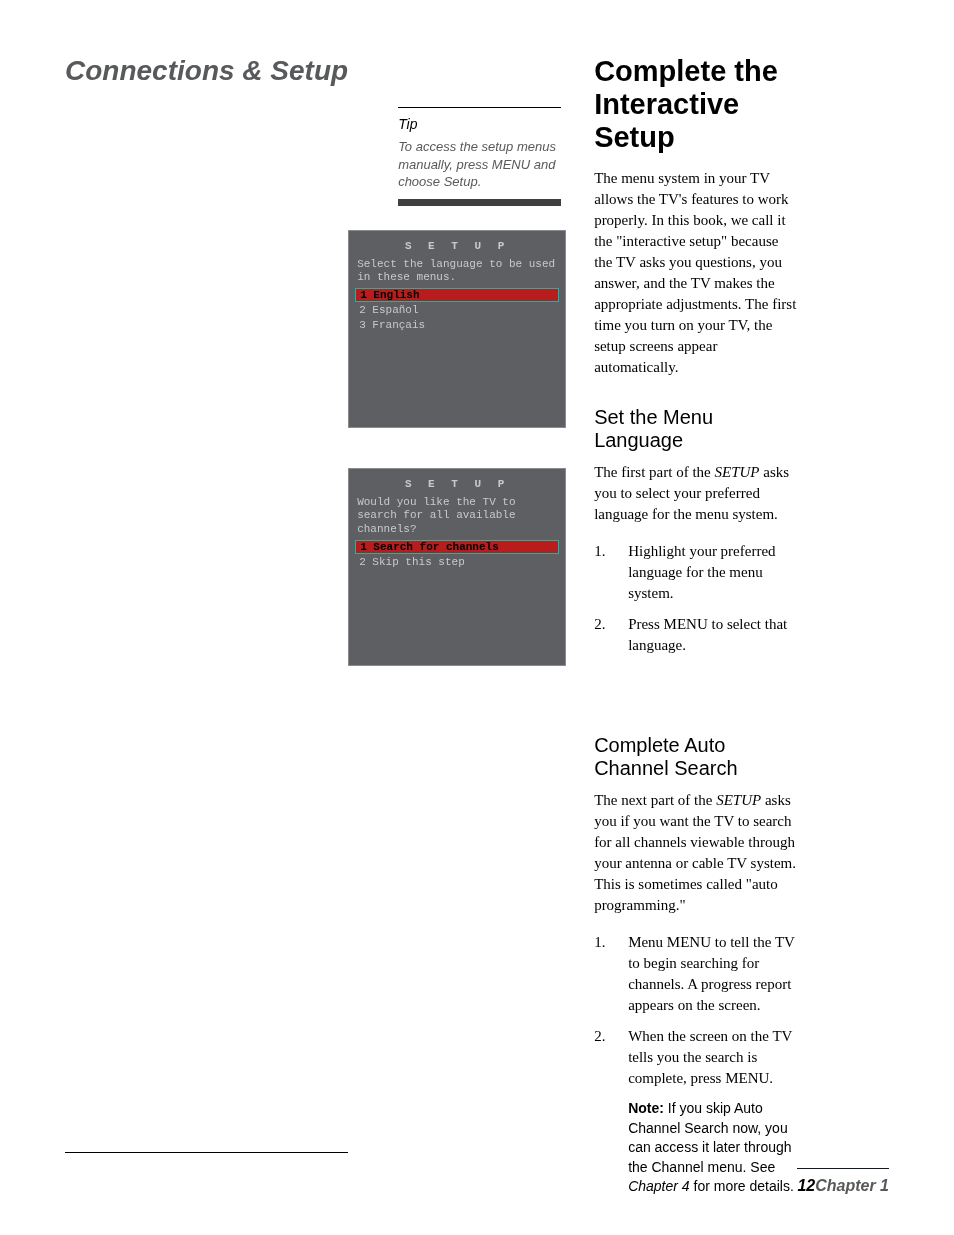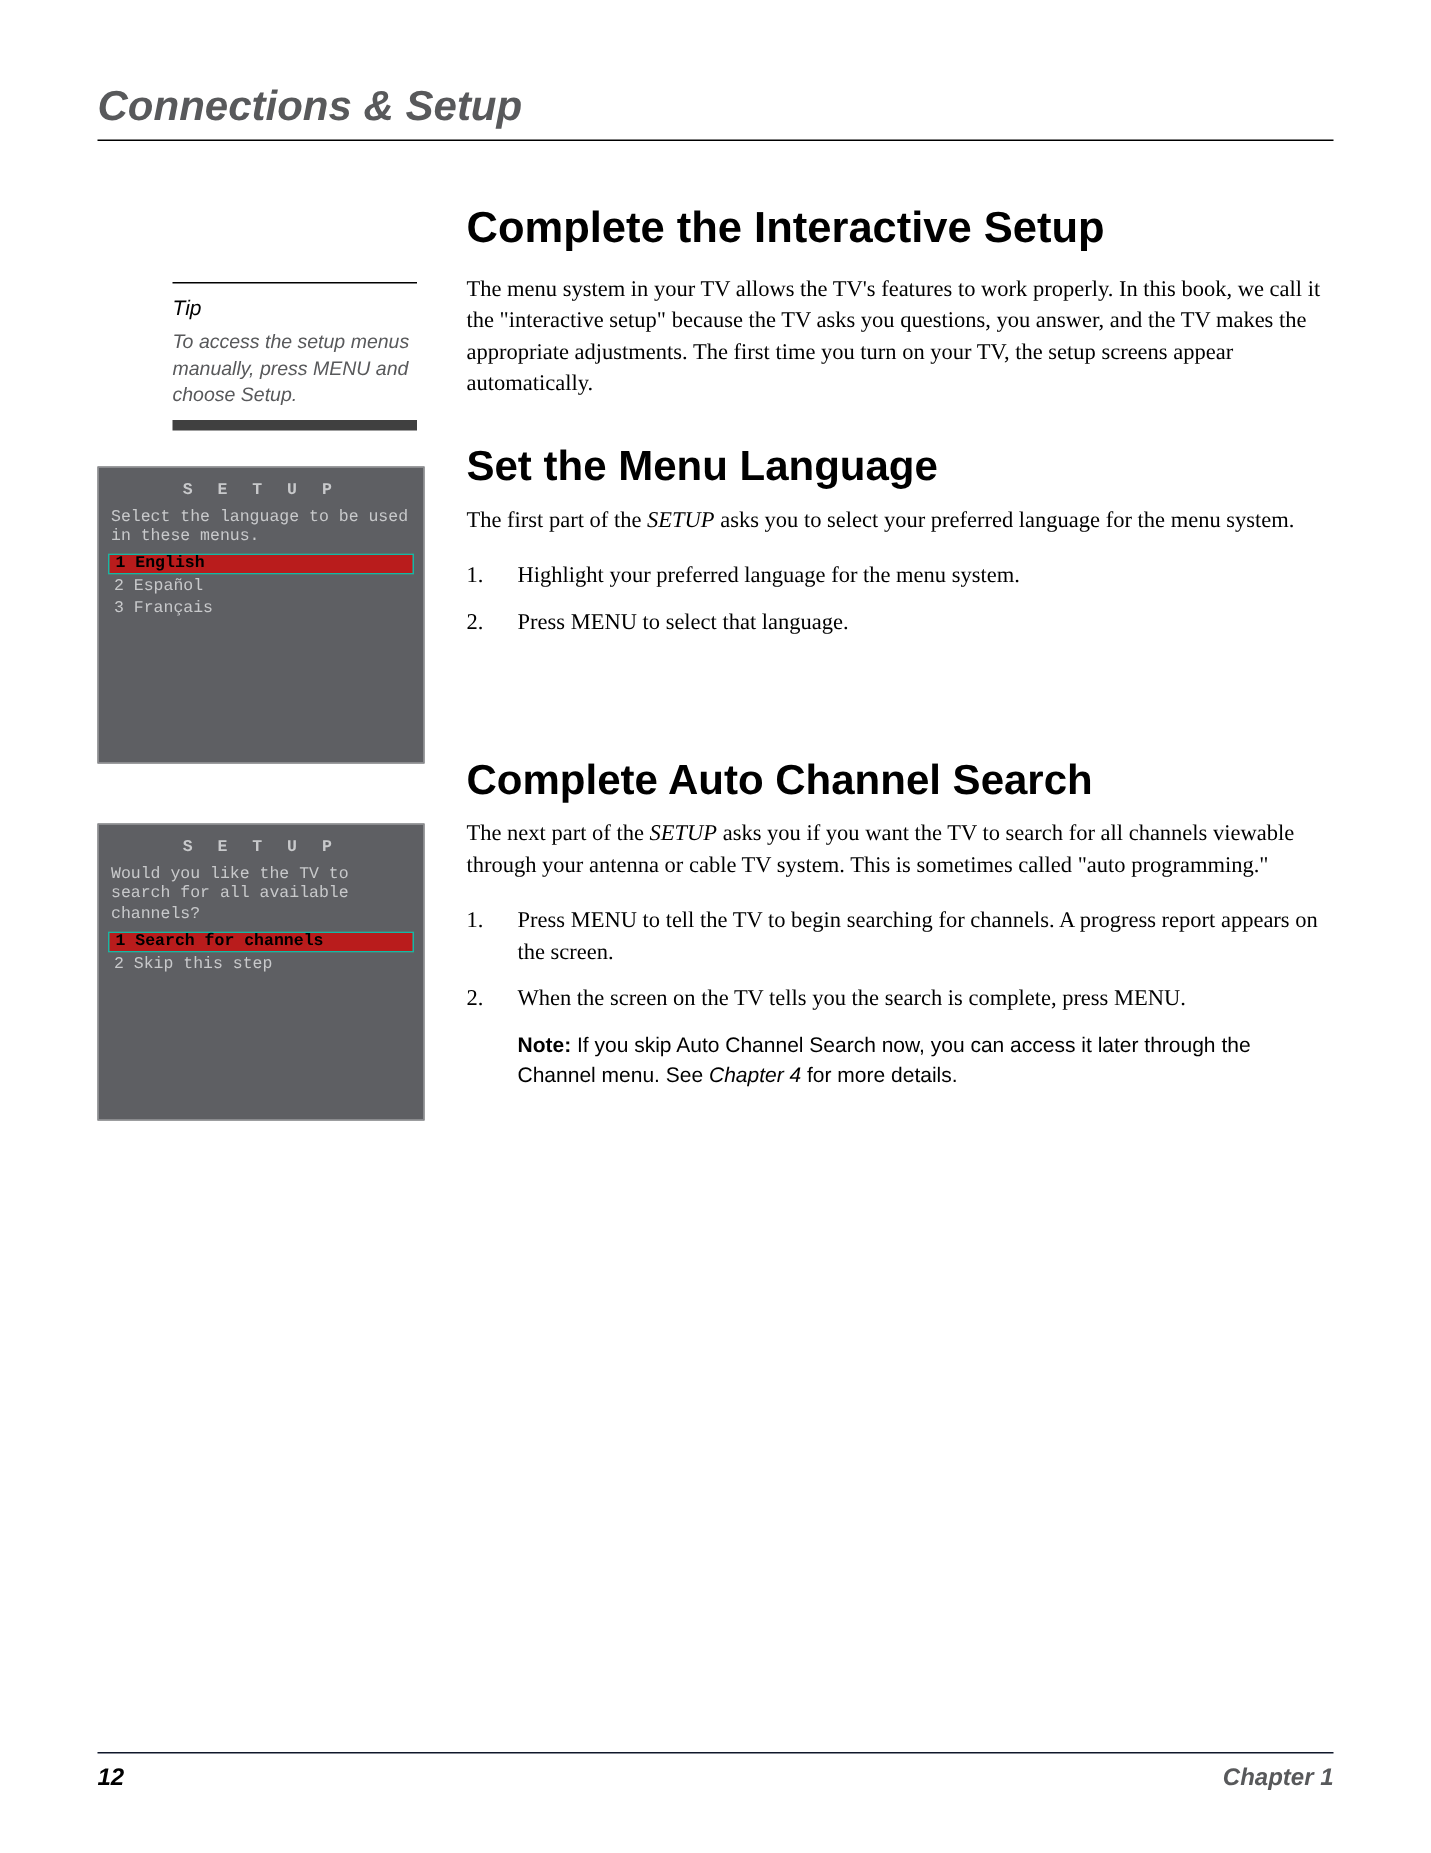--- a/index.html
+++ b/index.html
@@ -12,21 +12,21 @@
       background-color: #ffffff;
       color: #000000;
       width: 954px;
       height: 1235px;
       position: relative;
     }
     .page {
       padding: 55px 65px 40px 65px;
       height: 100%;
       display: flex;
-      flex-direction: column;
+      flex-direction: row;
     }
     .page-header {
       font-family: Arial, Helvetica, sans-serif;
       font-style: italic;
       font-weight: bold;
       font-size: 28px;
       color: #58595b;
       border-bottom: 1px solid #000;
       padding-bottom: 6px;
       margin-bottom: 42px;
@@ -105,22 +105,22 @@
       color: #000;
       margin-bottom: 14px;
     }
     .para {
       font-size: 15px;
       line-height: 1.4;
       margin-bottom: 16px;
     }
     .sub-heading {
       font-family: Arial, Helvetica, sans-serif;
-      font-weight: bold;
-      font-size: 28px;
+      font-weight: normal;
+      font-size: 20px;
       color: #000;
       margin-top: 28px;
       margin-bottom: 10px;
     }
     .setup-italic {
       font-style: italic;
     }
     ol {
       padding-left: 0;
       list-style: none;
@@ -212,21 +212,21 @@
       <h2 class="sub-heading">Set the Menu Language</h2>
       <p class="para"><span>The first part of the </span><span class="setup-italic">SETUP</span><span> asks you to select your preferred language for the menu system.</span></p>
       <ol>
         <li>Highlight your preferred language for the menu system.</li>
         <li>Press MENU to select that language.</li>
       </ol>
 
       <h2 class="sub-heading" style="margin-top:78px;">Complete Auto Channel Search</h2>
       <p class="para"><span>The next part of the </span><span class="setup-italic">SETUP</span><span> asks you if you want the TV to search for all channels viewable through your antenna or cable TV system. This is sometimes called "auto programming."</span></p>
       <ol>
-        <li>Press MENU to tell the TV to begin searching for channels. A progress report appears on the screen.</li>
+        <li>Menu MENU to tell the TV to begin searching for channels. A progress report appears on the screen.</li>
         <li>When the screen on the TV tells you the search is complete, press MENU.</li>
       </ol>
       <p class="note"><span class="note-bold">Note:</span><span>  If you skip Auto Channel Search now, you can access it later through the Channel menu. See </span><span class="note-italic">Chapter 4</span><span> for more details.</span></p>
     </div>
   </div>
 
   <div class="footer">
     <div class="page-num">12</div>
     <div class="chapter-ref">Chapter 1</div>
   </div>

